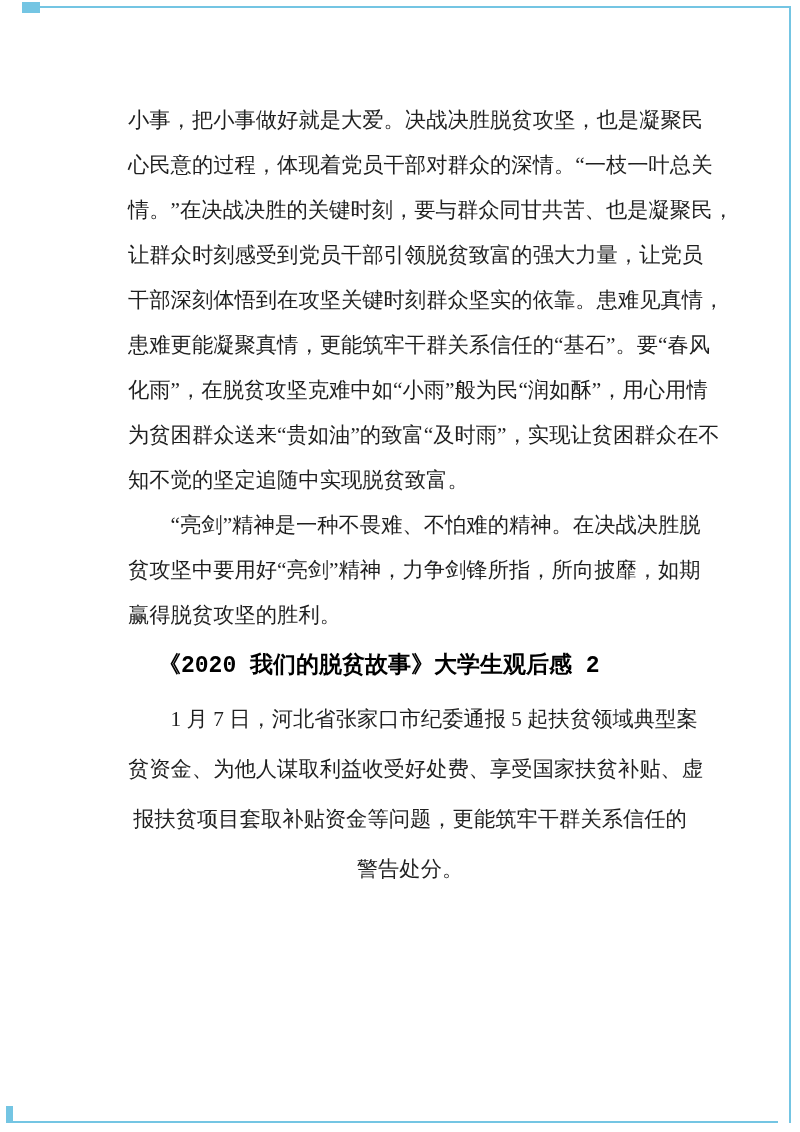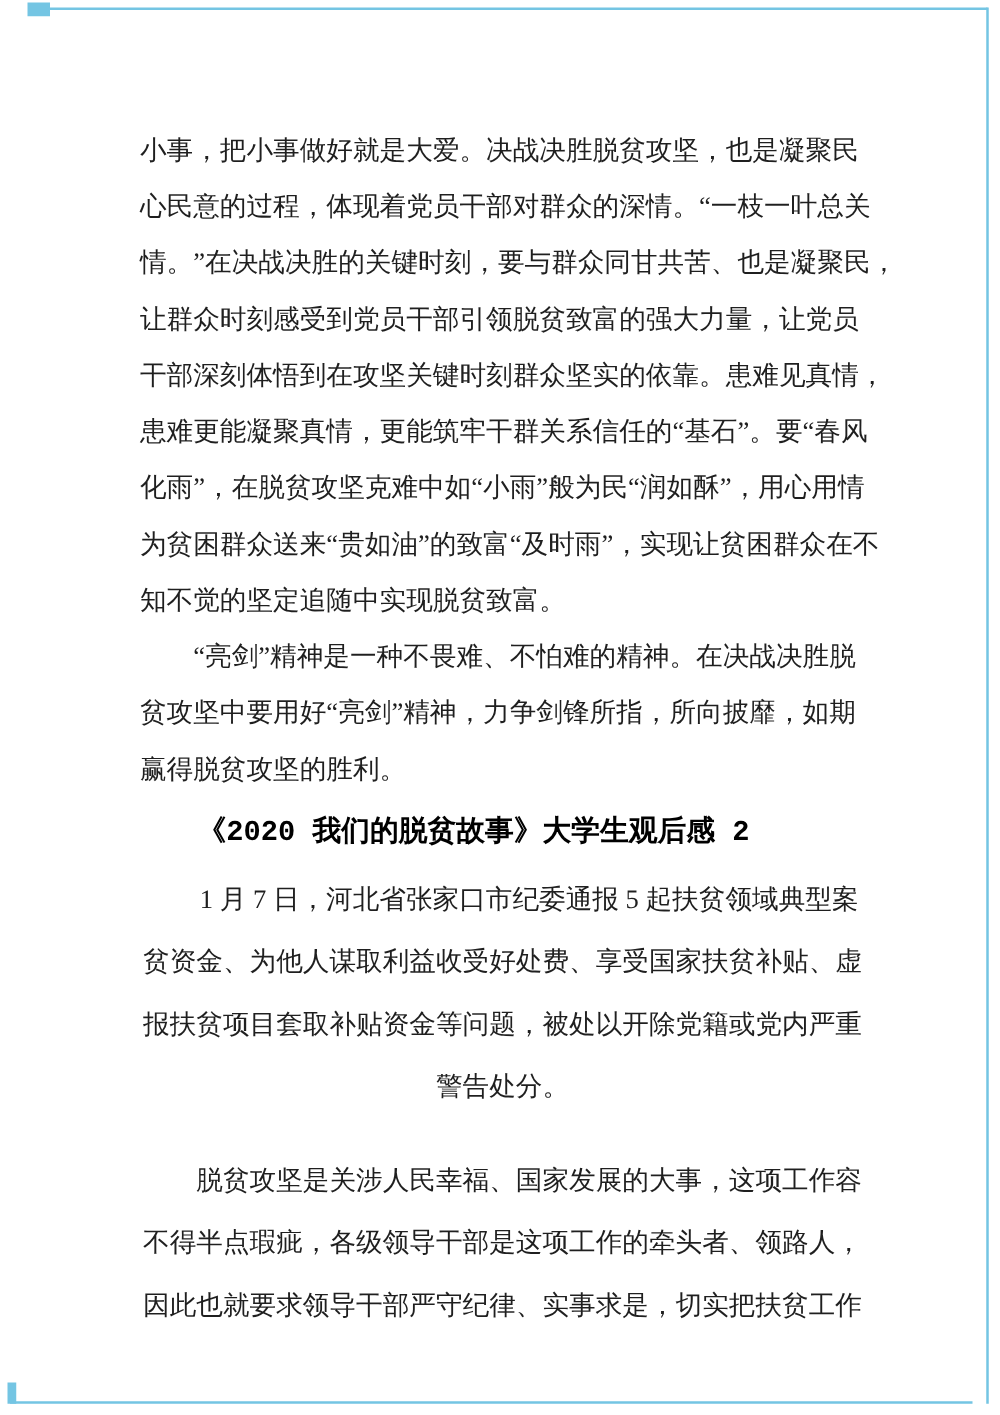--- a/index.html
+++ b/index.html
@@ -34,20 +34,21 @@
     color: #1f1f1f;
   }
   .para {
     font-size: 21.3px;
     margin: 0;
   }
   .para .line {
     line-height: 45px;
     height: 45px;
     white-space: nowrap;
+    margin-left: 16px;
   }
   .para.pitch-lg .line {
     line-height: 50px;
     height: 50px;
     text-align: center;
   }
   .para.indent .line:first-child {
     text-indent: 2em;
   }
   .para.gap-top {
@@ -93,24 +94,19 @@
         <div class="line">“亮剑”精神是一种不畏难、不怕难的精神。在决战决胜脱</div>
         <div class="line">贫攻坚中要用好“亮剑”精神，力争剑锋所指，所向披靡，如期</div>
         <div class="line">赢得脱贫攻坚的胜利。</div>
       </div>
 
     <div class="section-heading">《2020 我们的脱贫故事》大学生观后感 2</div>
 
     <div class="para pitch-lg indent">
         <div class="line">1 月 7 日，河北省张家口市纪委通报 5 起扶贫领域典型案</div>
         <div class="line">贫资金、为他人谋取利益收受好处费、享受国家扶贫补贴、虚</div>
-        <div class="line">报扶贫项目套取补贴资金等问题，被处以开除党籍或党内严重</div>
+        <div class="line">报扶贫项目套取补贴资金等问题，更能筑牢干群关系信任的</div>
         <div class="line">警告处分。</div>
       </div>
 
-    <div class="para pitch-lg indent gap-top">
-        <div class="line">脱贫攻坚是关涉人民幸福、国家发展的大事，这项工作容</div>
-        <div class="line">不得半点瑕疵，各级领导干部是这项工作的牵头者、领路人，</div>
-        <div class="line">因此也就要求领导干部严守纪律、实事求是，切实把扶贫工作</div>
-      </div>
 
   </div>
 </div>
 
 </body></html>

